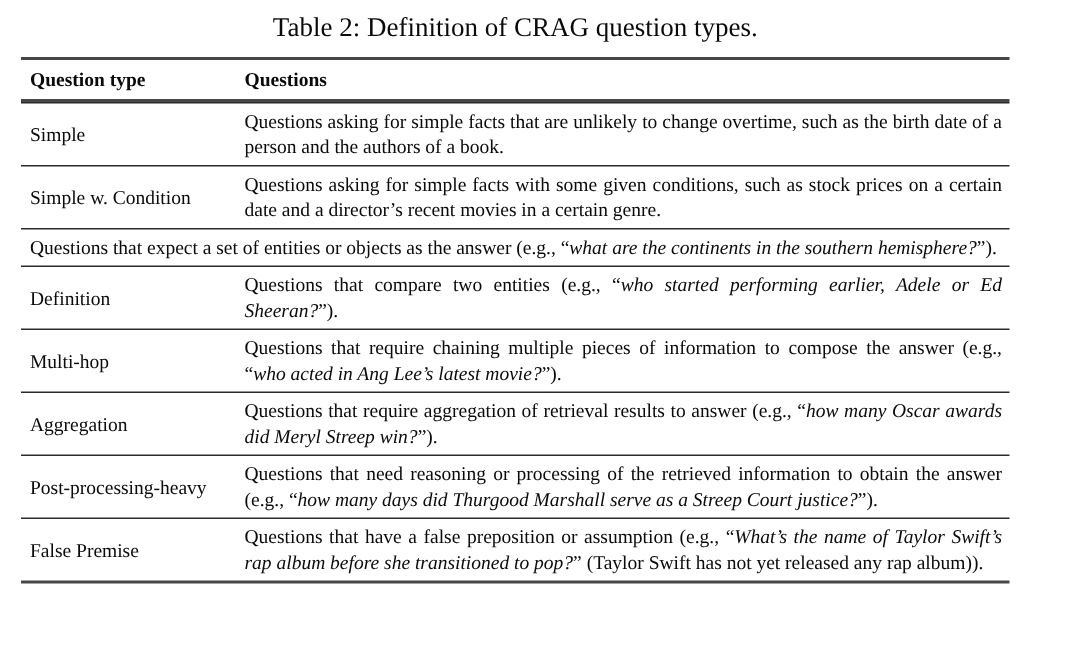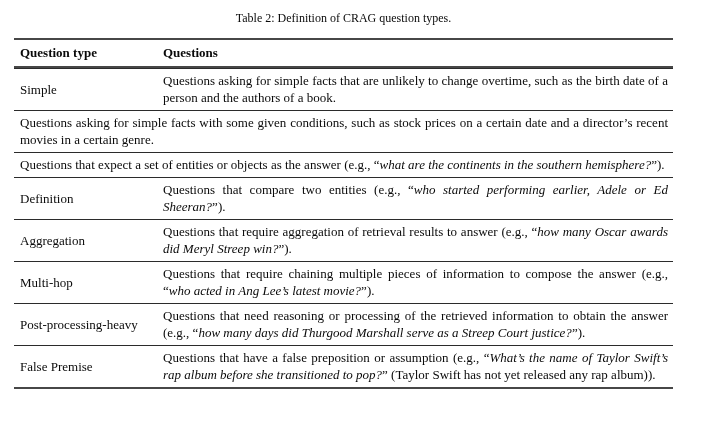--- a/index.html
+++ b/index.html
@@ -14,21 +14,21 @@
     font-family: "Liberation Serif", "DejaVu Serif", serif;
     color: var(--text, #0a0a0a);
     -webkit-font-smoothing: antialiased;
   }
   .sheet {
     width: 659px;
     margin-left: 14px;
   }
   .caption {
     text-align: center;
-    font-size: 12px;
+    font-size: 18px;
     line-height: 18px;
     padding-top: 9px;
   }
   .crag-table {
     margin-top: 11px;
     width: 100%;
     border-top: 2px solid var(--rule-heavy, #474747);
     border-bottom: 2px solid var(--rule-heavy, #474747);
     font-size: 13px;
     line-height: 17px;
@@ -71,36 +71,37 @@
     <div class="row head">
       <div class="cell c1">Question type</div>
       <div class="cell c2">Questions</div>
     </div>
     <div id="rows">
         <div class="row data">
           <div class="cell c1">Simple</div>
           <div class="cell c2"><span>Questions asking for simple facts that are unlikely to change overtime, such as the birth date of a person and the authors of a book.</span></div>
         </div>
         <div class="row data">
+          <div class="cell c1">Simple w. Condition</div>
           <div class="cell c2"><span>Questions asking for simple facts with some given conditions, such as stock prices on a certain date and a director’s recent movies in a certain genre.</span></div>
         </div>
         <div class="row data">
           <div class="cell c2"><span>Questions that expect a set of entities or objects as the answer (e.g., “</span><span class="it">what are the continents in the southern hemisphere?</span><span>”).</span></div>
         </div>
         <div class="row data">
           <div class="cell c1">Definition</div>
           <div class="cell c2"><span>Questions that compare two entities (e.g., “</span><span class="it">who started performing earlier, Adele or Ed Sheeran?</span><span>”).</span></div>
         </div>
         <div class="row data">
+          <div class="cell c1">Multi-hop</div>
+          <div class="cell c2"><span>Questions that require chaining multiple pieces of information to compose the answer (e.g., “</span><span class="it">who acted in Ang Lee’s latest movie?</span><span>”).</span></div>
+        </div>
+        <div class="row data">
           <div class="cell c1">Aggregation</div>
           <div class="cell c2"><span>Questions that require aggregation of retrieval results to answer (e.g., “</span><span class="it">how many Oscar awards did Meryl Streep win?</span><span>”).</span></div>
-        </div>
-        <div class="row data">
-          <div class="cell c1">Multi-hop</div>
-          <div class="cell c2"><span>Questions that require chaining multiple pieces of information to compose the answer (e.g., “</span><span class="it">who acted in Ang Lee’s latest movie?</span><span>”).</span></div>
         </div>
         <div class="row data">
           <div class="cell c1">Post-processing-heavy</div>
           <div class="cell c2"><span>Questions that need reasoning or processing of the retrieved information to obtain the answer (e.g., “</span><span class="it">how many days did Thurgood Marshall serve as a Streep Court justice?</span><span>”).</span></div>
         </div>
         <div class="row data">
           <div class="cell c1">False Premise</div>
           <div class="cell c2"><span>Questions that have a false preposition or assumption (e.g., “</span><span class="it">What’s the name of Taylor Swift’s rap album before she transitioned to pop?</span><span>” (Taylor Swift has not yet released any rap album)).</span></div>
         </div>
       </div>

